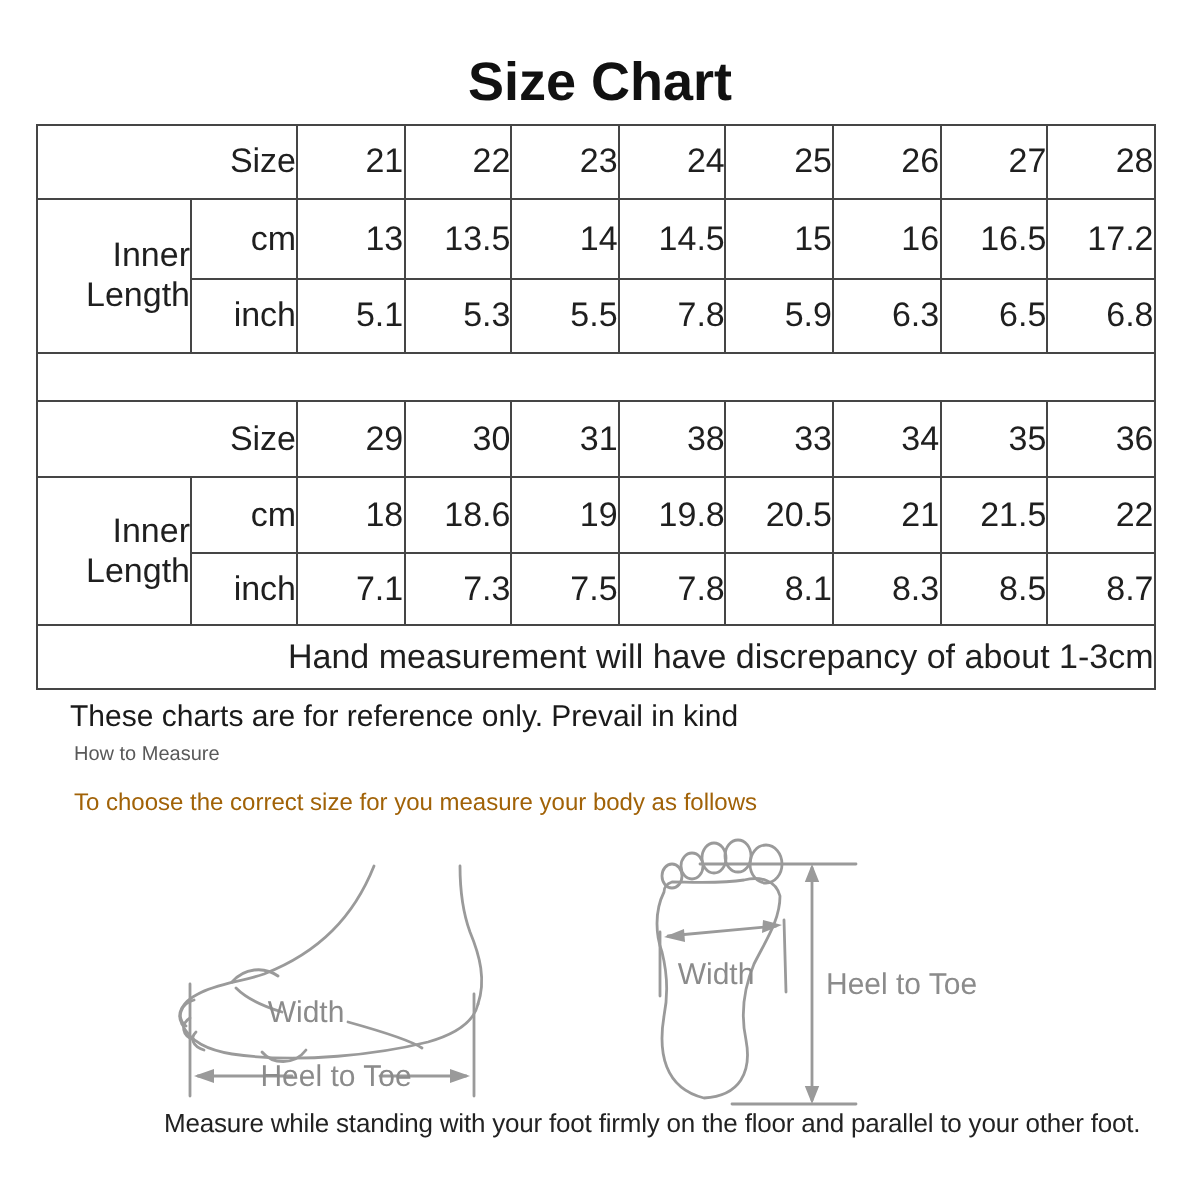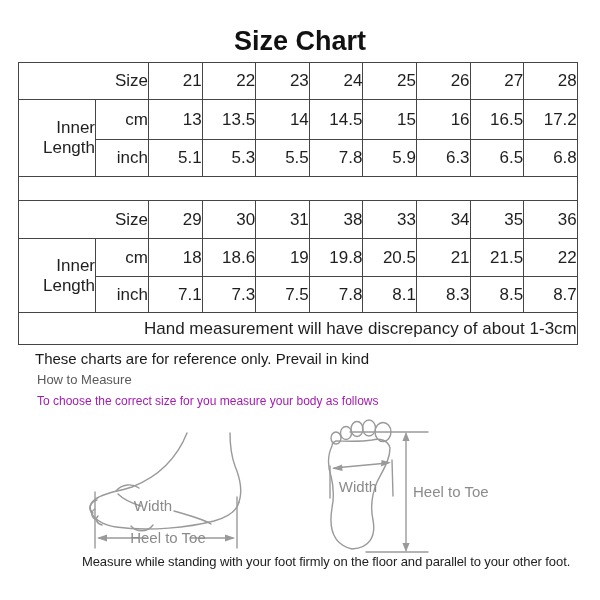--- a/index.html
+++ b/index.html
@@ -56,29 +56,29 @@
     position: absolute;
     top: 350px; left: 20px;
     font-size: 15px;
     color: #1a1a1a;
     white-space: nowrap;
     margin-left: 15px;
   }
   .how-to {
     position: absolute;
     top: 372px; left: 37px;
-    font-size: 13px;
+    font-size: 10px;
     color: #595959;
     white-space: nowrap;
   }
   .instruction {
     position: absolute;
     top: 394px; left: 37px;
     font-size: 12px;
-    color: #a21caf;
+    color: #a16207;
     white-space: nowrap;
   }
   .diagram-svg {
     position: absolute;
     top: 408px; left: 0;
     width: 600px; height: 172px;
   }
   .sketch-label {
     font-family: "Liberation Sans", sans-serif;
     font-size: 15px;

